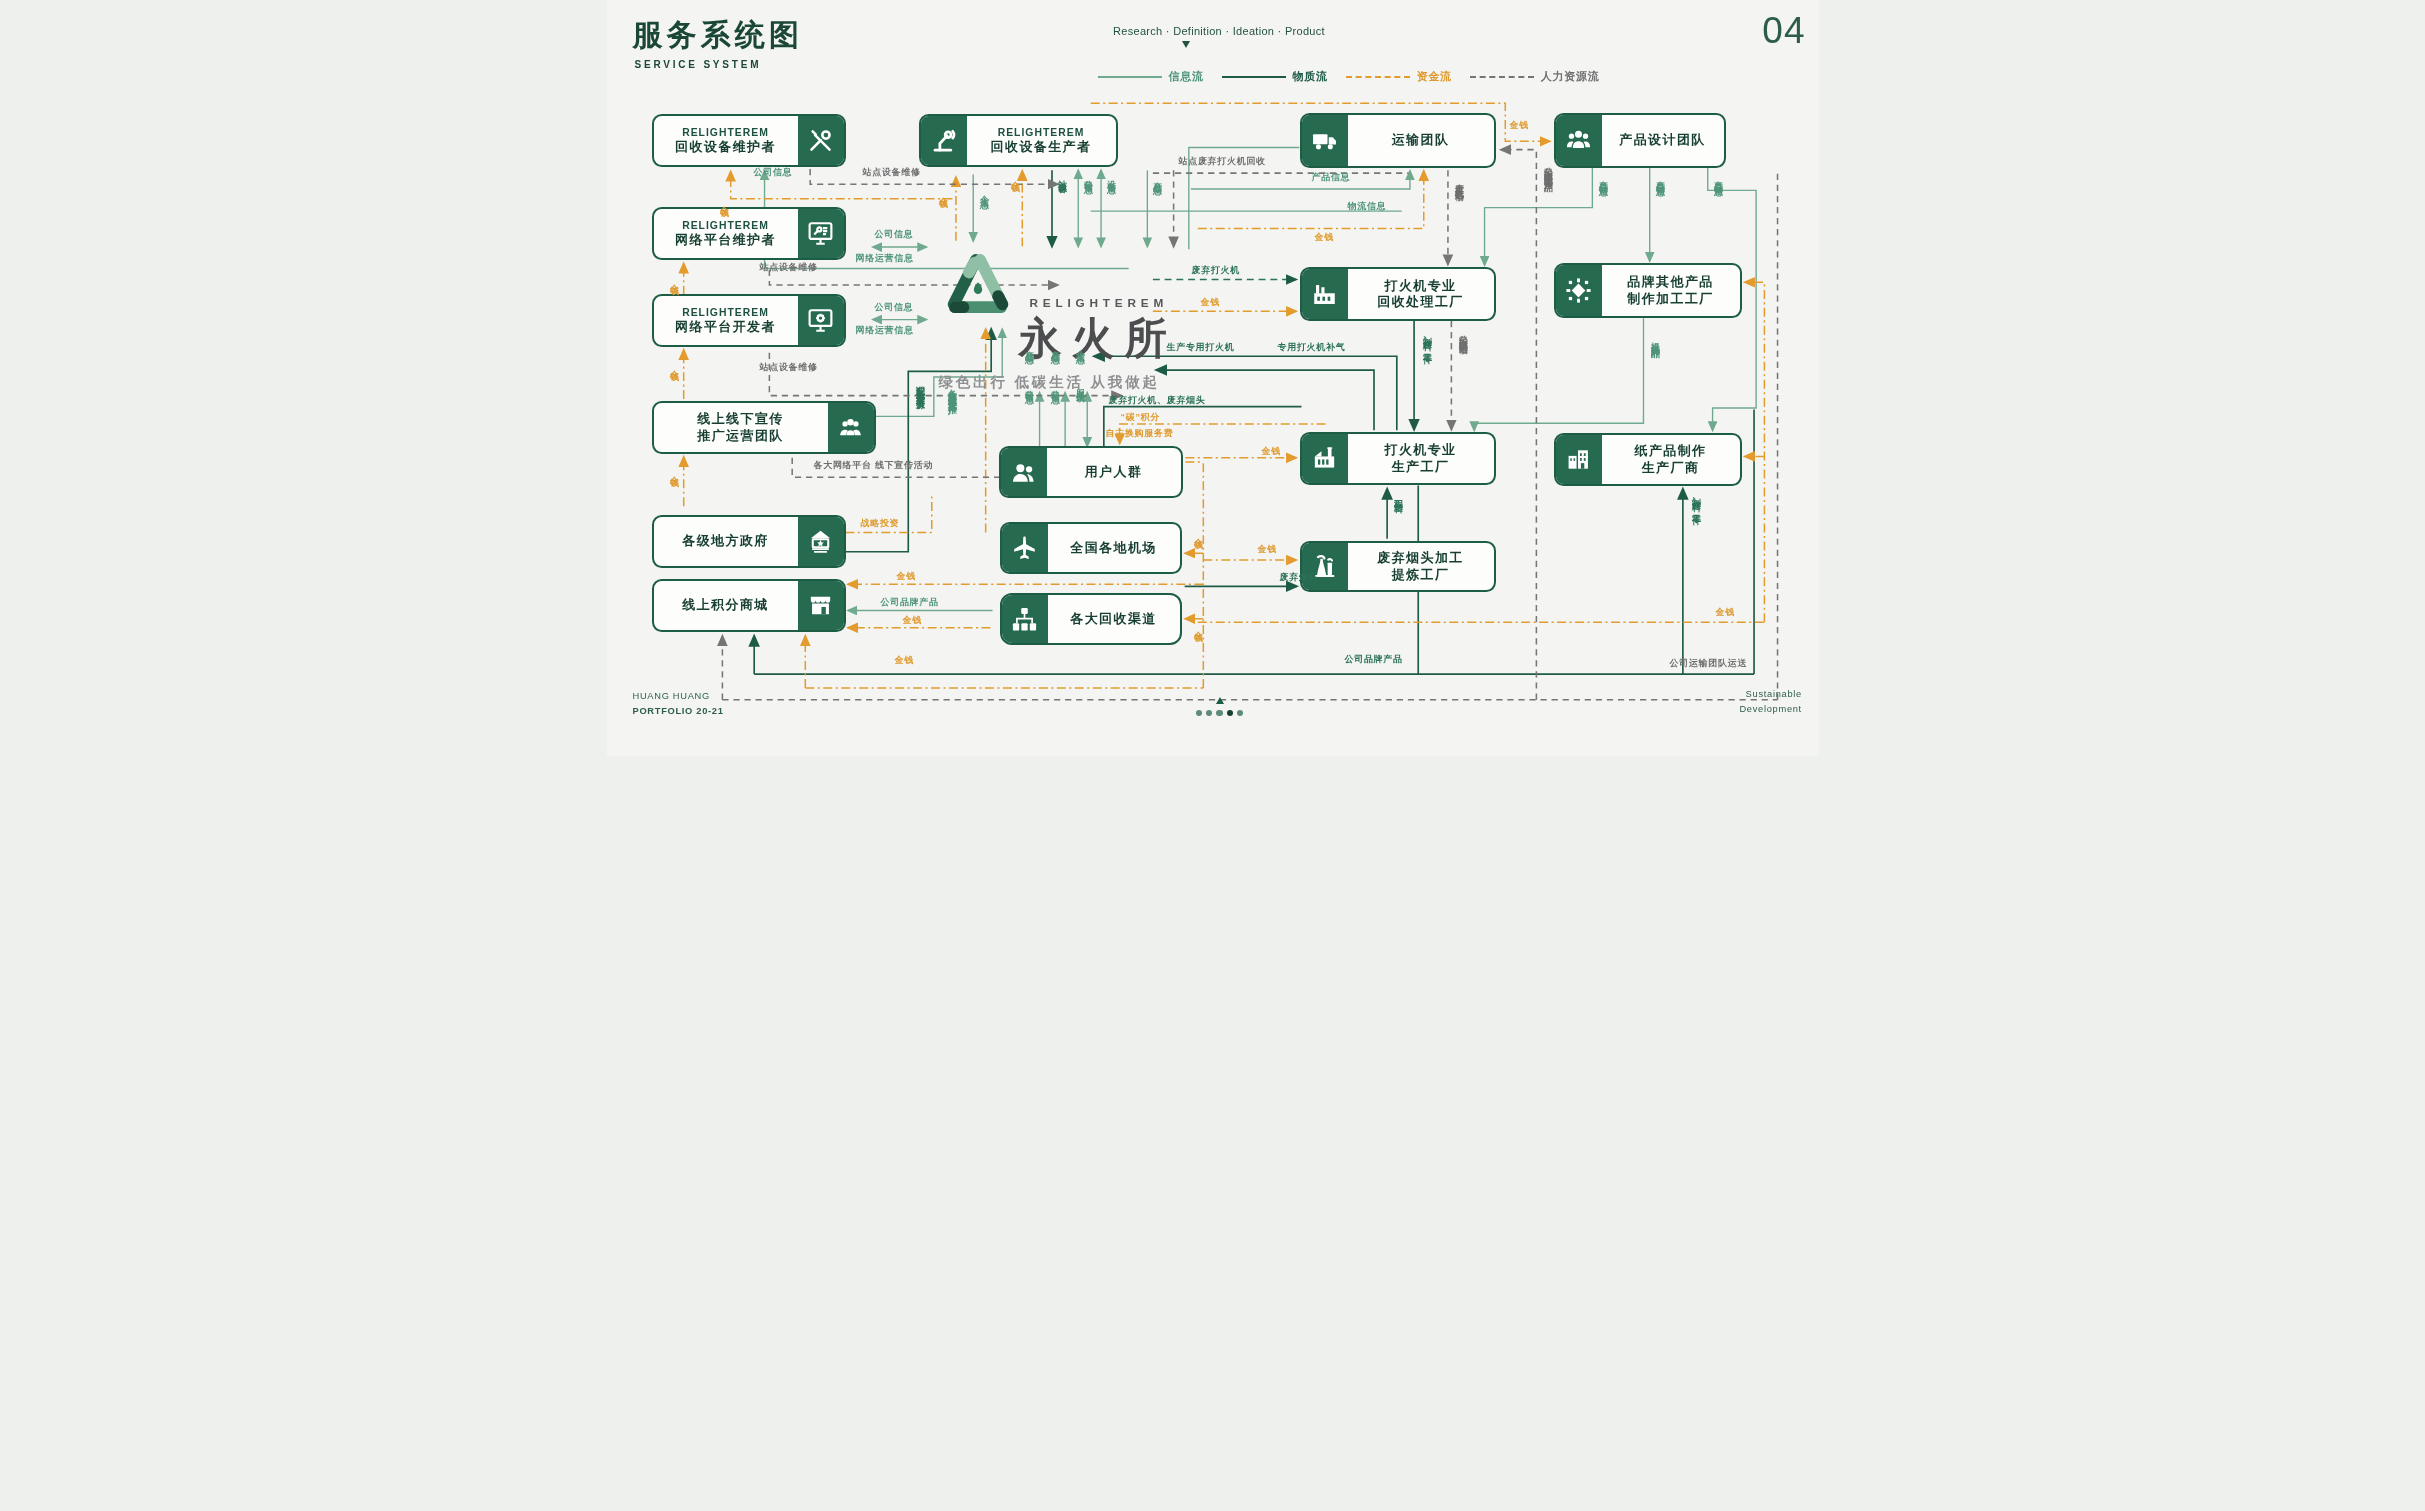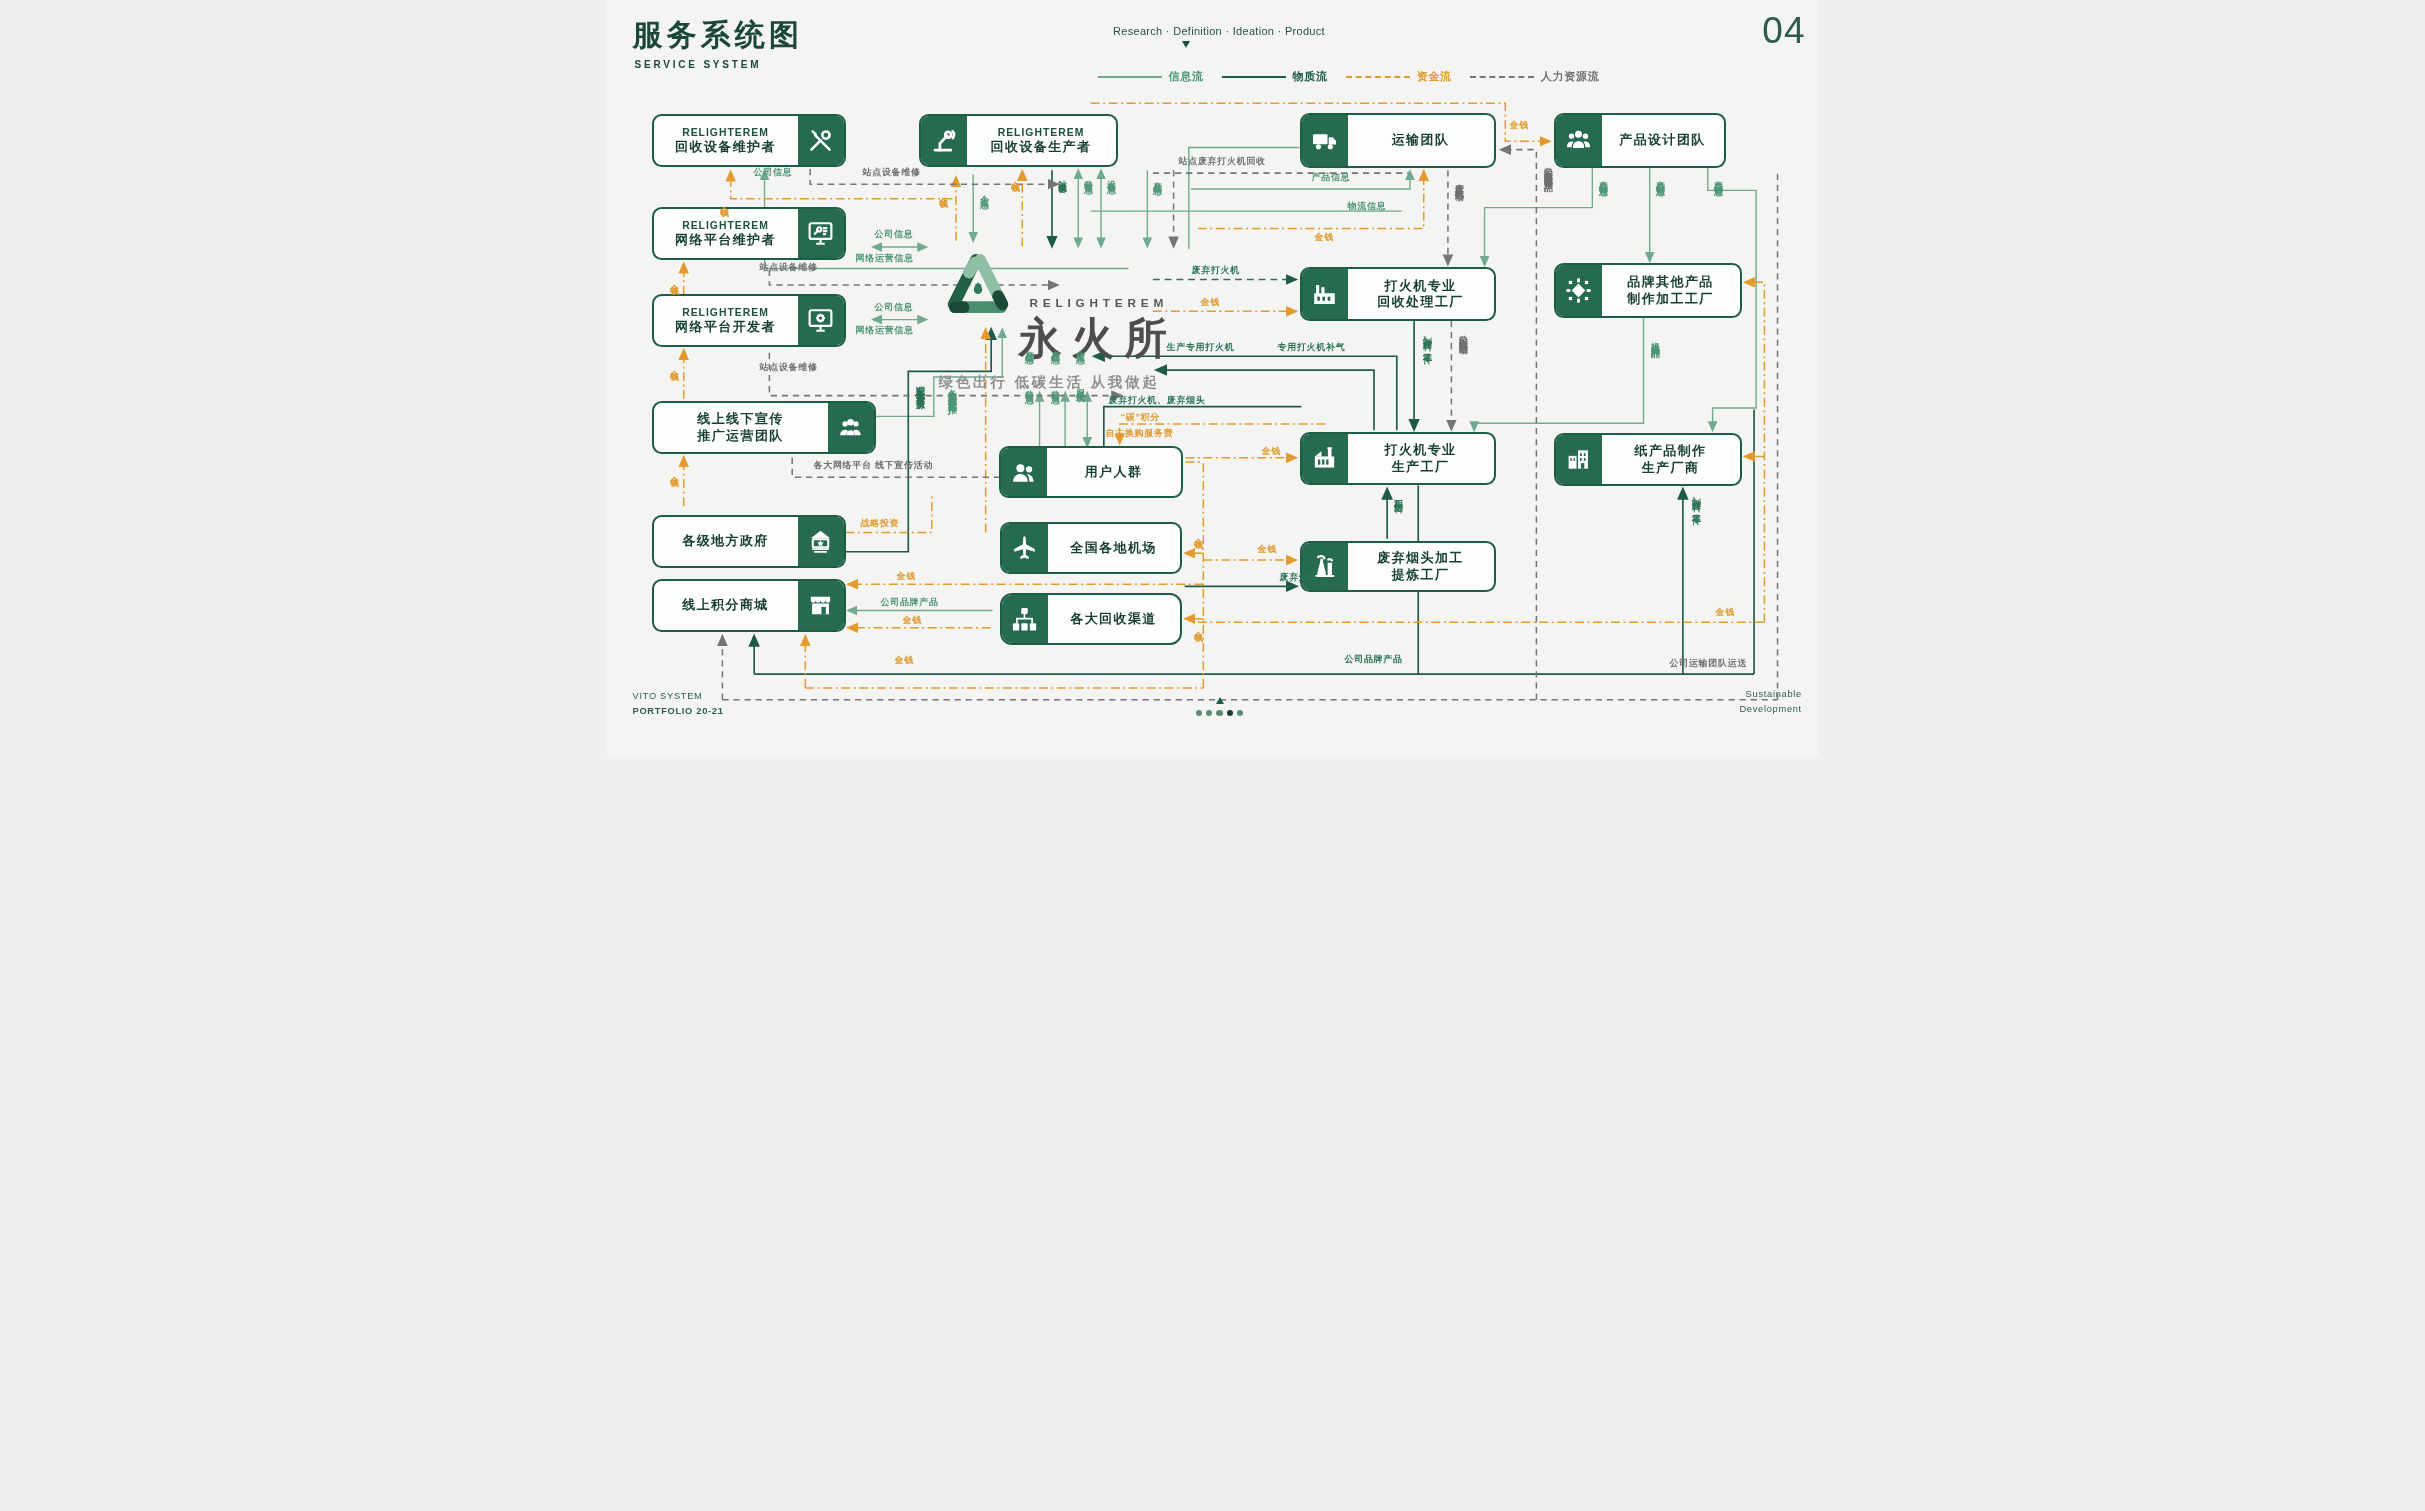--- a/index.html
+++ b/index.html
@@ -536,21 +536,21 @@
       <div class="fl money" style="left: 651px; top: 543px;">金钱</div>
       <div class="fl mat" style="left: 637px; top: 571px; padding-left: 36px;">废弃烟头</div>
       <div class="fl mat v" style="left: 785px; top: 492px;">工程塑料</div>
       <div class="fl mat v" style="left: 1083px; top: 491px;">制作材料、零件</div>
       <div class="fl money" style="left: 1109px; top: 606px;">金钱</div>
       <div class="fl money" style="left: 288px; top: 654px;">金钱</div>
       <div class="fl mat" style="left: 738px; top: 653px;">公司品牌产品</div>
       <div class="fl hr" style="left: 1063px; top: 657px;">公司运输团队运送</div>
     </div>
 
-  <div class="foot" style="left:26px;top:691px;">VITO SYSTEM</div>
+  <div class="foot" style="left:26px;top:691px;">HUANG HUANG</div>
   <div class="foot" style="left:26px;top:706px;font-weight:bold;">PORTFOLIO 20-21</div>
   <div class="foot" style="right:16.6px;top:689px;text-align:right;">Sustainable</div>
   <div class="foot" style="right:16.6px;top:704px;text-align:right;margin-left:12px;">Development</div>
   <div id="pager">
     <div class="tri"></div>
     <div class="dots">
         <span class="dot"></span>
         <span class="dot"></span>
         <span class="dot"></span>
         <span class="dot active"></span>

